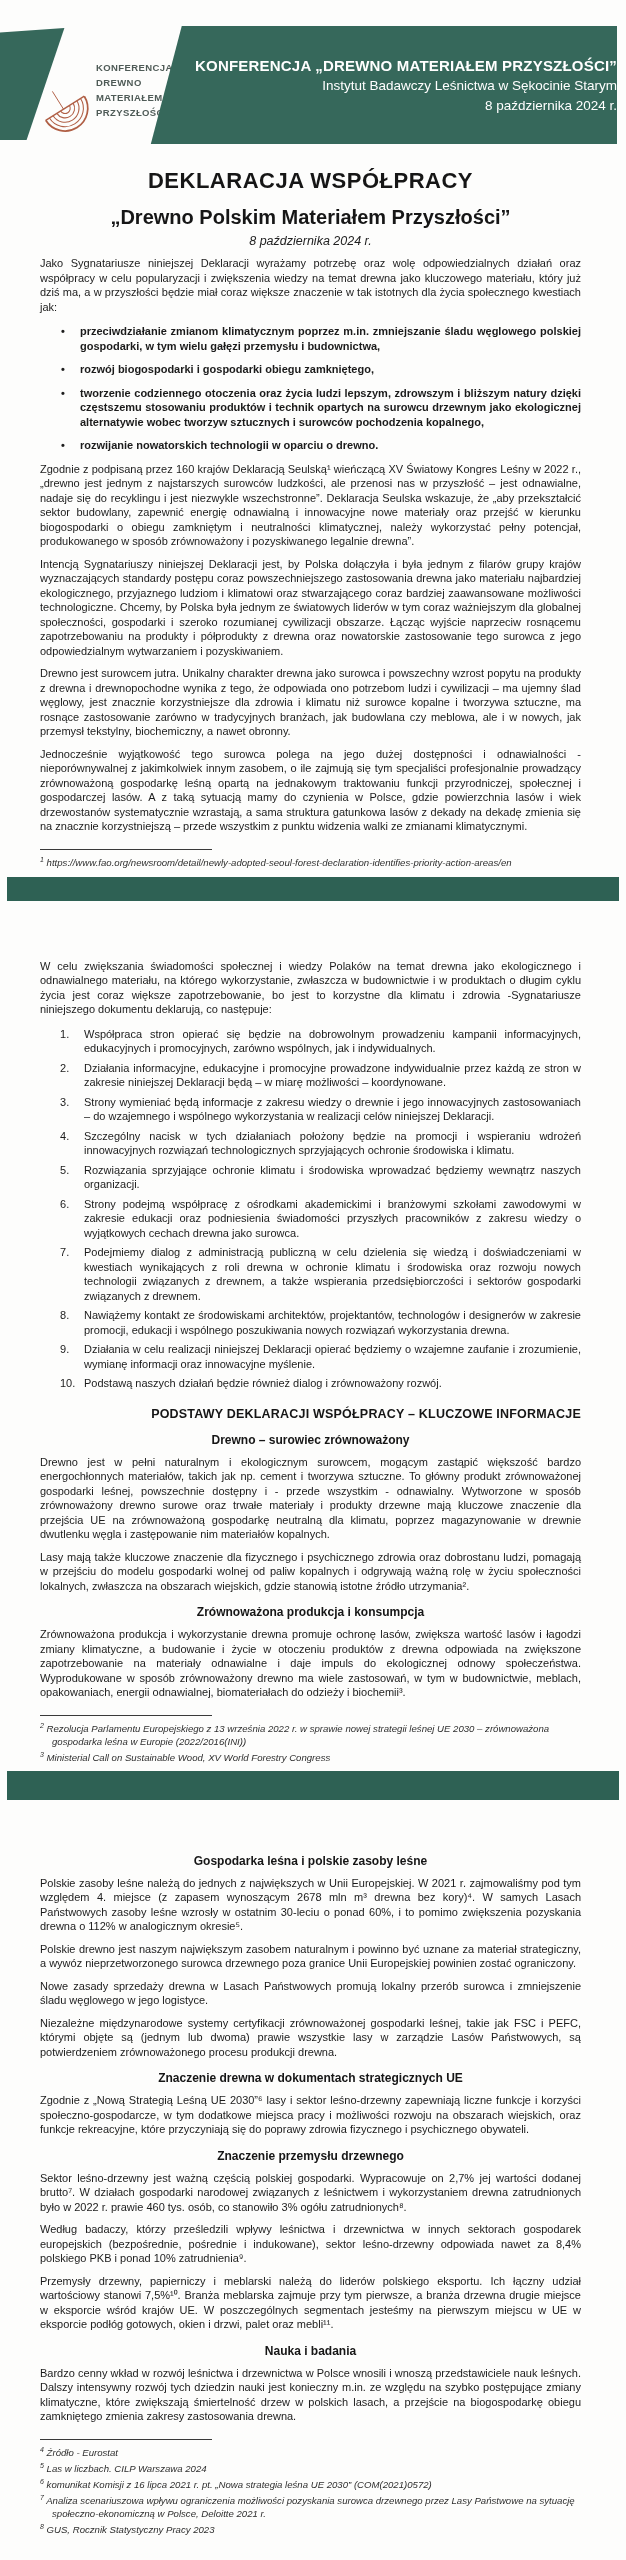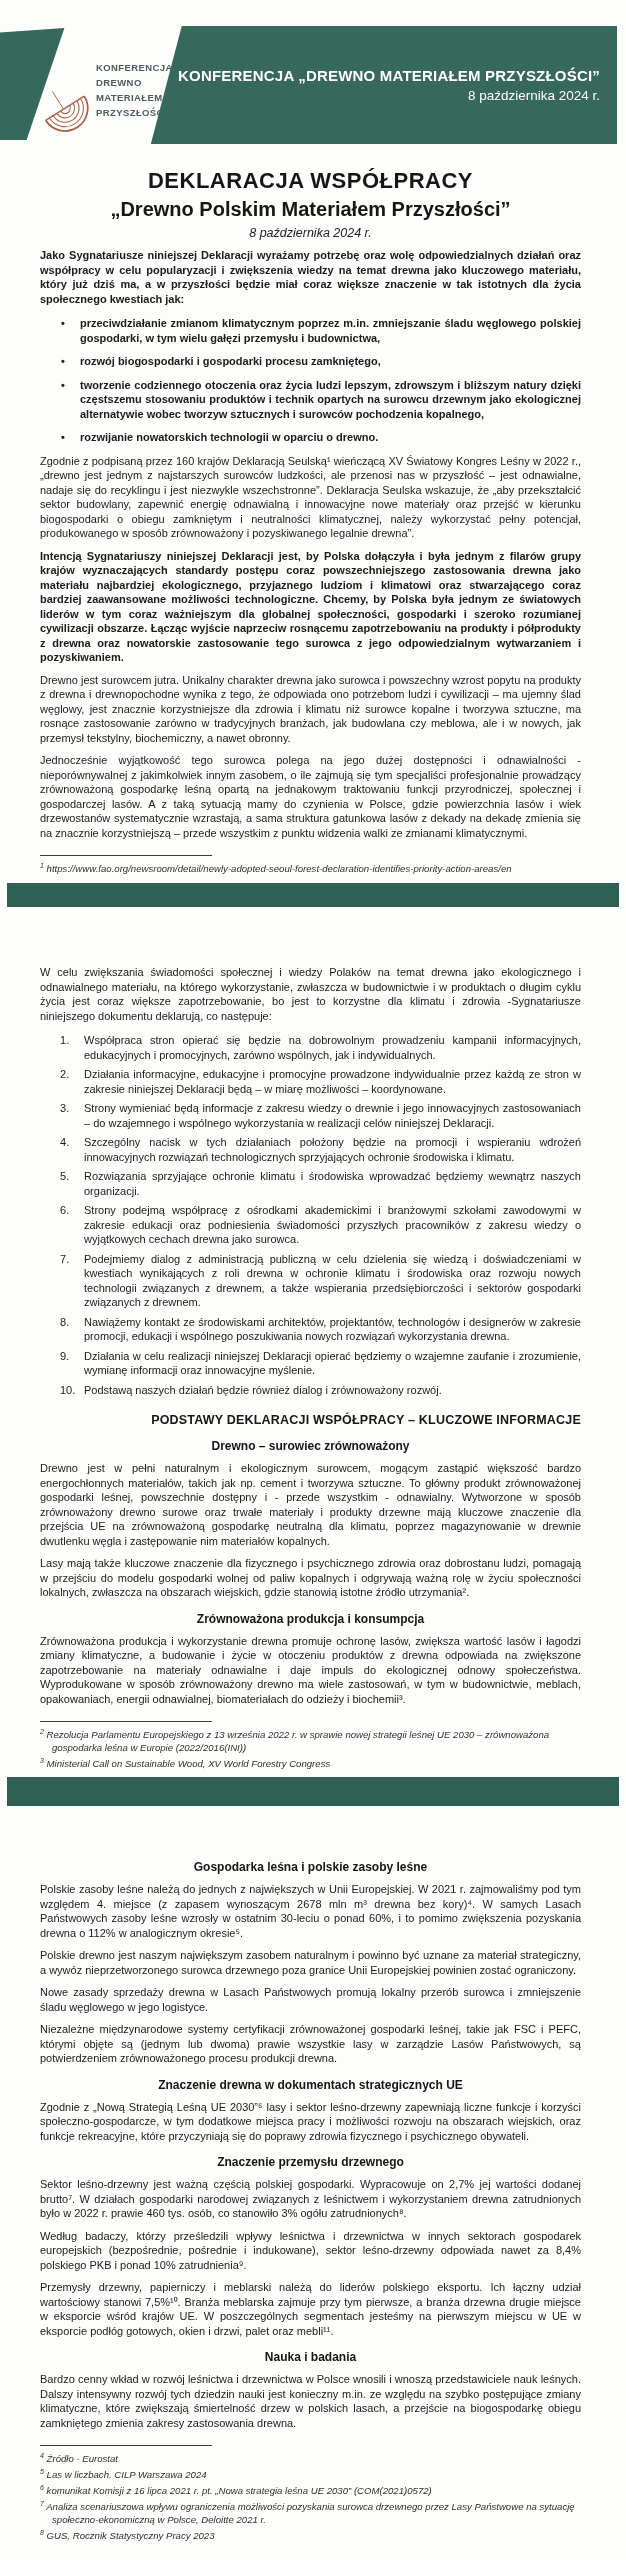--- a/index.html
+++ b/index.html
@@ -20,42 +20,42 @@
     clip-path:polygon(0 4%,92% 0,38% 100%,0 100%);
   }
   .banner-main{
     position:absolute;left:148px;right:9px;top:0;height:118px;
     background:#36685B;
     clip-path:polygon(7.2% 0,100% 0,100% 100%,0.6% 100%);
     display:flex;flex-direction:column;justify-content:center;
     text-align:right;padding-right:0;box-sizing:border-box;
     color:#fff;
   }
-  .banner-main .inner{padding-right:17px;}
+  .banner-main .inner{}
   .banner-title{font-size:15px;font-weight:700;line-height:21px;letter-spacing:.2px;}
   .banner-subtitle{font-size:13.5px;font-weight:400;line-height:20px;}
   .banner-date{font-size:13.5px;font-weight:400;line-height:20px;}
   .logo{position:absolute;left:36px;top:30px;width:150px;height:88px;}
   .logo-lines{
     position:absolute;left:60px;top:4px;
     font-size:9.5px;font-weight:700;line-height:15px;
     color:#4f5b57;letter-spacing:.4px;
   }
   .rings{position:absolute;left:0;top:26px;}
 
   
   .page{position:relative;padding:0 45px 0 40px;}
-  h1.doc-title{margin:24px 0 4px;text-align:center;font-size:22px;letter-spacing:.5px;color:#161616;}
+  h1.doc-title{margin:24px 0 12px;text-align:center;font-size:22px;letter-spacing:.5px;color:#161616;}
   h2.doc-subtitle{margin:4px 0 0;text-align:center;font-size:20px;color:#161616;}
   .doc-date{margin-top:5px;text-align:center;font-style:italic;font-size:12.5px;color:#222;}
 
   p.just{
     text-align:justify;font-size:11px;line-height:14.5px;margin:8px 0 0;color:#1b1b1b;
   }
-  p.bold{font-weight:700;}
+  p.bold{font-weight:400;}
   .mt-lg{margin-top:22px;}
 
   ul.bullets{list-style:none;margin:10px 0 0;padding:0 0 0 40px;}
   ul.bullets li{
     position:relative;font-weight:700;text-align:justify;
     font-size:11px;line-height:14.5px;margin-bottom:9px;
   }
   ul.bullets li::before{
     content:"•";position:absolute;left:-19px;top:0;font-size:11px;
   }
@@ -110,35 +110,36 @@
         <div>KONFERENCJA</div>
         <div>DREWNO</div>
         <div>MATERIAŁEM</div>
         <div>PRZYSZŁOŚCI</div>
       </div>
     </div>
 
     <div class="banner-main">
       <div class="inner">
         <div class="banner-title">KONFERENCJA „DREWNO MATERIAŁEM PRZYSZŁOŚCI”</div>
+        <div class="banner-subtitle">Instytut Badawczy Leśnictwa w Sękocinie Starym</div>
         <div class="banner-date">8 października 2024 r.</div>
       </div>
     </div>
   </header>
 
   <section class="page page1">
     <h1 class="doc-title">DEKLARACJA WSPÓŁPRACY</h1>
     <h2 class="doc-subtitle">„Drewno Polskim Materiałem Przyszłości”</h2>
     <div class="doc-date">8 października 2024 r.</div>
 
     <p class="just bold mt-lg">Jako Sygnatariusze niniejszej Deklaracji wyrażamy potrzebę oraz wolę odpowiedzialnych działań oraz współpracy w celu popularyzacji i zwiększenia wiedzy na temat drewna jako kluczowego materiału, który już dziś ma, a w przyszłości będzie miał coraz większe znaczenie w tak istotnych dla życia społecznego kwestiach jak:</p>
 
     <ul class="bullets">
       <li>przeciwdziałanie zmianom klimatycznym poprzez m.in. zmniejszanie śladu węglowego polskiej gospodarki, w tym wielu gałęzi przemysłu i budownictwa,</li>
-      <li>rozwój biogospodarki i gospodarki procesu zamkniętego,</li>
+      <li>rozwój biogospodarki i gospodarki obiegu zamkniętego,</li>
       <li>tworzenie codziennego otoczenia oraz życia ludzi lepszym, zdrowszym i bliższym natury dzięki częstszemu stosowaniu produktów i technik opartych na surowcu drzewnym jako ekologicznej alternatywie wobec tworzyw sztucznych i surowców pochodzenia kopalnego,</li>
       <li>rozwijanie nowatorskich technologii w oparciu o drewno.</li>
     </ul>
 
     <p class="just">Zgodnie z podpisaną przez 160 krajów Deklaracją Seulską¹ wieńczącą XV Światowy Kongres Leśny w 2022 r., „drewno jest jednym z najstarszych surowców ludzkości, ale przenosi nas w przyszłość – jest odnawialne, nadaje się do recyklingu i jest niezwykle wszechstronne”. Deklaracja Seulska wskazuje, że „aby przekształcić sektor budowlany, zapewnić energię odnawialną i innowacyjne nowe materiały oraz przejść w kierunku biogospodarki o obiegu zamkniętym i neutralności klimatycznej, należy wykorzystać pełny potencjał, produkowanego w sposób zrównoważony i pozyskiwanego legalnie drewna”.</p>
     <p class="just bold">Intencją Sygnatariuszy niniejszej Deklaracji jest, by Polska dołączyła i była jednym z filarów grupy krajów wyznaczających standardy postępu coraz powszechniejszego zastosowania drewna jako materiału najbardziej ekologicznego, przyjaznego ludziom i klimatowi oraz stwarzającego coraz bardziej zaawansowane możliwości technologiczne. Chcemy, by Polska była jednym ze światowych liderów w tym coraz ważniejszym dla globalnej społeczności, gospodarki i szeroko rozumianej cywilizacji obszarze. Łącząc wyjście naprzeciw rosnącemu zapotrzebowaniu na produkty i półprodukty z drewna oraz nowatorskie zastosowanie tego surowca z jego odpowiedzialnym wytwarzaniem i pozyskiwaniem.</p>
     <p class="just">Drewno jest surowcem jutra. Unikalny charakter drewna jako surowca i powszechny wzrost popytu na produkty z drewna i drewnopochodne wynika z tego, że odpowiada ono potrzebom ludzi i cywilizacji – ma ujemny ślad węglowy, jest znacznie korzystniejsze dla zdrowia i klimatu niż surowce kopalne i tworzywa sztuczne, ma rosnące zastosowanie zarówno w tradycyjnych branżach, jak budowlana czy meblowa, ale i w nowych, jak przemysł tekstylny, biochemiczny, a nawet obronny.</p>
     <p class="just">Jednocześnie wyjątkowość tego surowca polega na jego dużej dostępności i odnawialności - nieporównywalnej z jakimkolwiek innym zasobem, o ile zajmują się tym specjaliści profesjonalnie prowadzący zrównoważoną gospodarkę leśną opartą na jednakowym traktowaniu funkcji przyrodniczej, społecznej i gospodarczej lasów. A z taką sytuacją mamy do czynienia w Polsce, gdzie powierzchnia lasów i wiek drzewostanów systematycznie wzrastają, a sama struktura gatunkowa lasów z dekady na dekadę zmienia się na znacznie korzystniejszą – przede wszystkim z punktu widzenia walki ze zmianami klimatycznymi.</p>
 
     <div class="fn-rule"></div>

